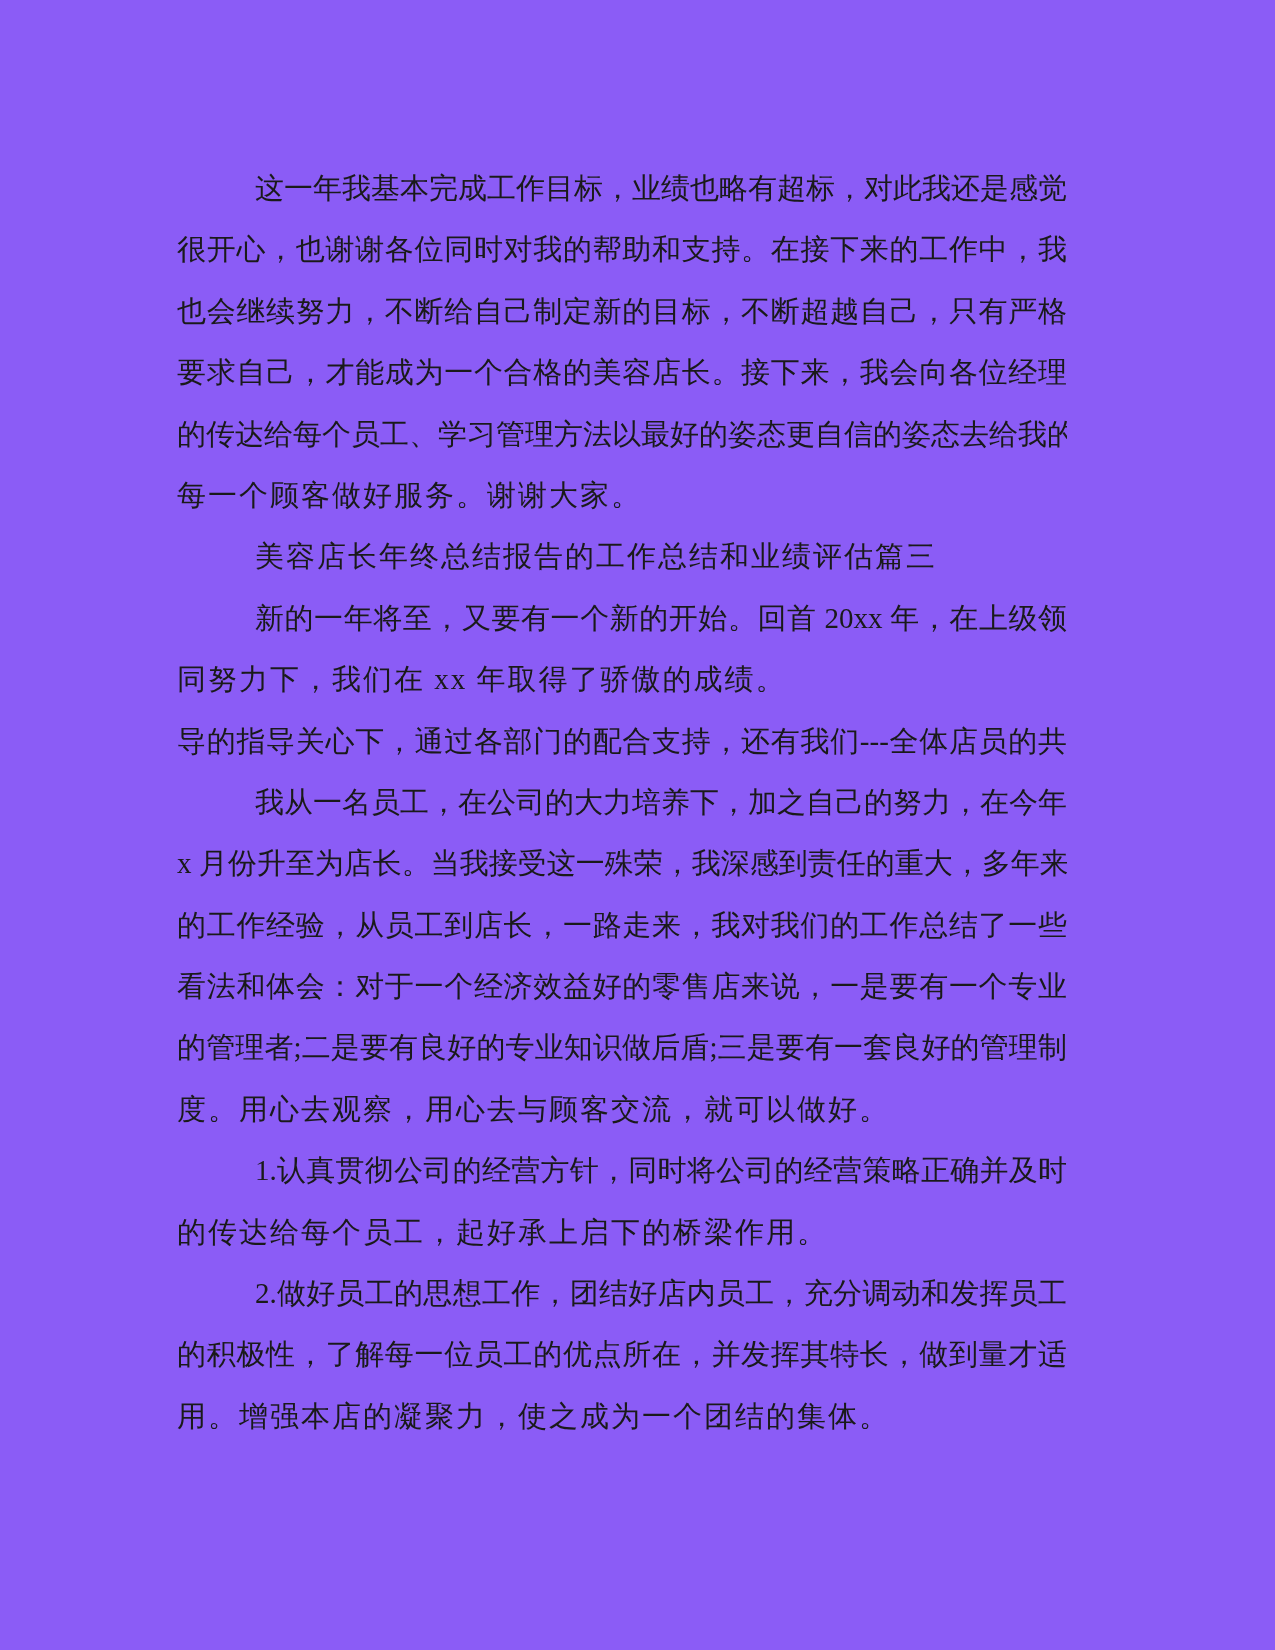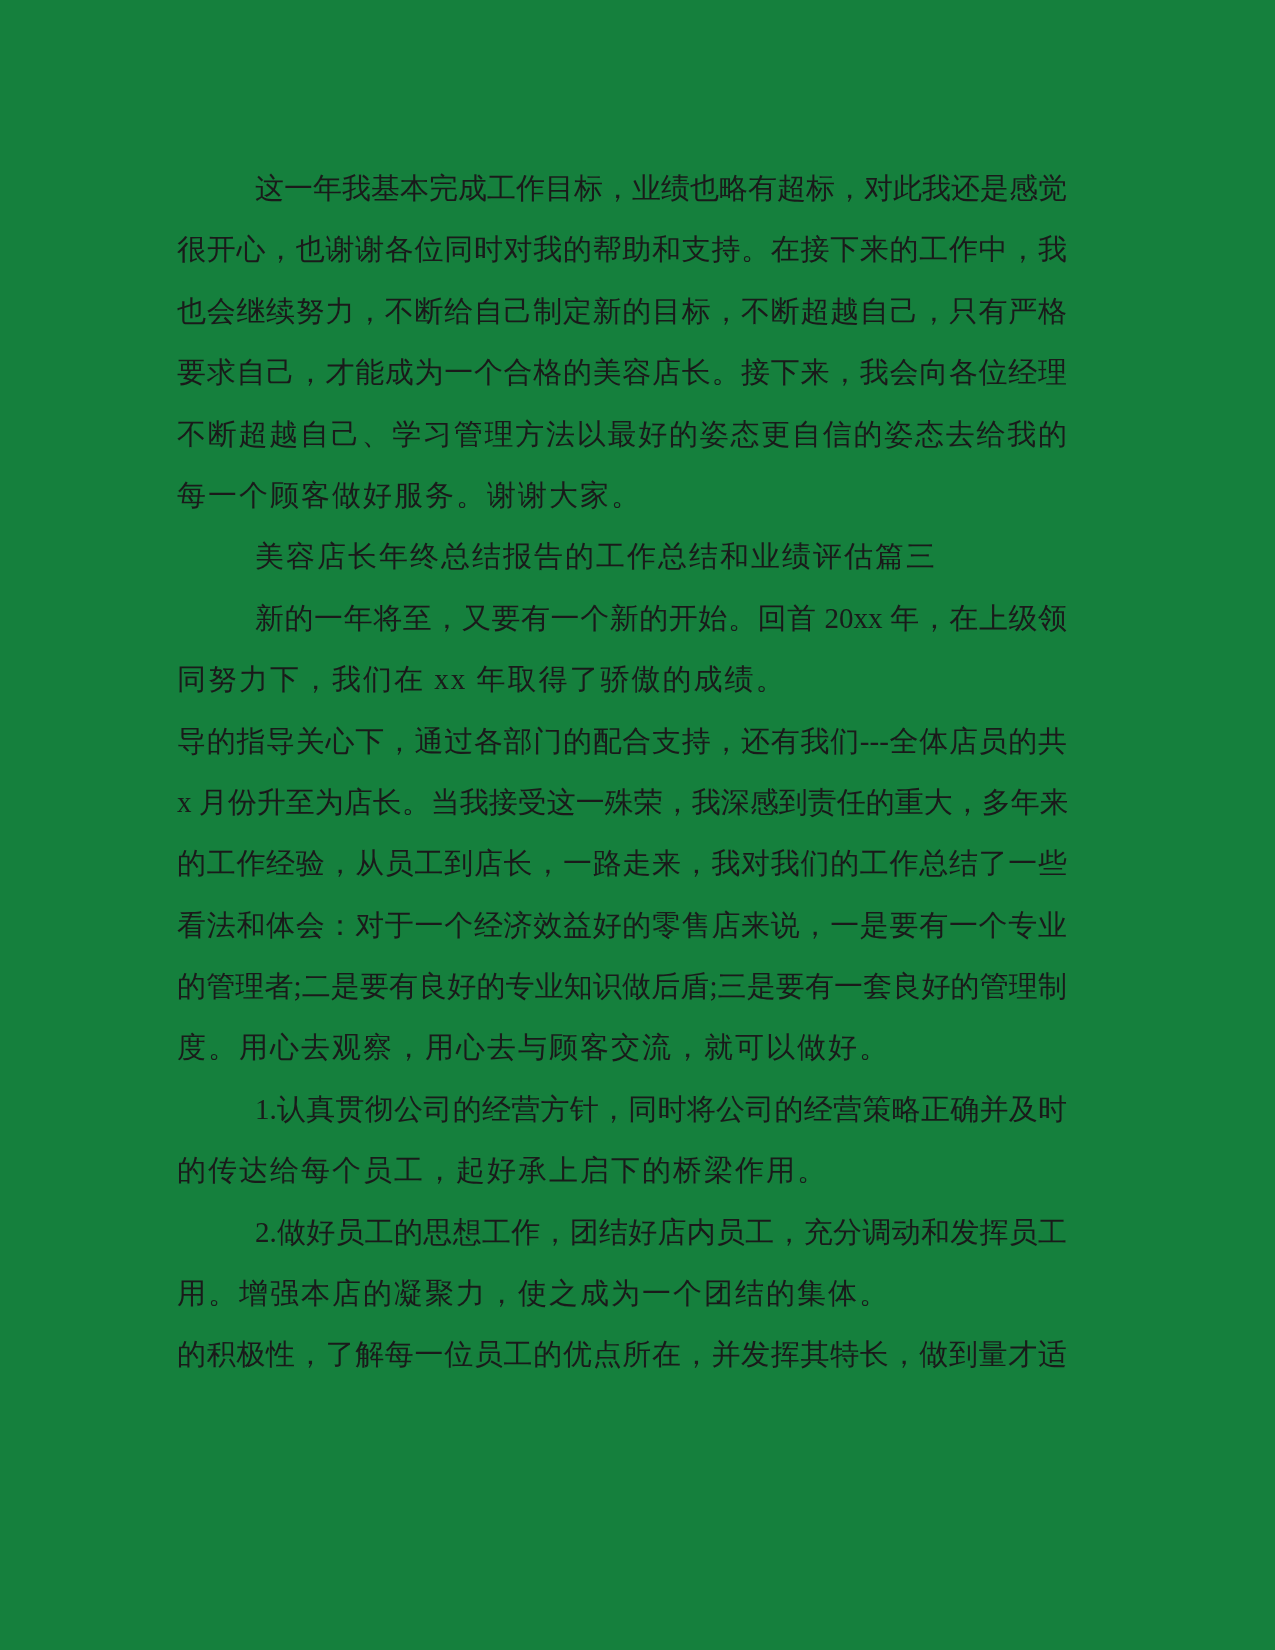--- a/index.html
+++ b/index.html
@@ -4,21 +4,21 @@
 <style>
   html, body {
     margin: 0;
     padding: 0;
     background: #ffffff;
   }
   .page {
     position: relative;
     width: 1275px;
     height: 1650px;
-    background: #15803d;
+    background: #8b5cf6;
     overflow: hidden;
   }
   .content {
     position: absolute;
     left: 177px;
     top: 158px;
     width: 890px;
     font-family: "Liberation Serif", "DejaVu Serif", serif;
     font-size: 29px;
     font-weight: normal;
@@ -49,30 +49,31 @@
 </style>
 </head>
 <body>
 
 <div class="page">
   <div class="content">
     <div class="line indent fill">这一年我基本完成工作目标，业绩也略有超标，对此我还是感觉</div>
     <div class="line fill">很开心，也谢谢各位同时对我的帮助和支持。在接下来的工作中，我</div>
     <div class="line fill">也会继续努力，不断给自己制定新的目标，不断超越自己，只有严格</div>
     <div class="line fill">要求自己，才能成为一个合格的美容店长。接下来，我会向各位经理</div>
-    <div class="line fill">不断超越自己、学习管理方法以最好的姿态更自信的姿态去给我的</div>
+    <div class="line fill">的传达给每个员工、学习管理方法以最好的姿态更自信的姿态去给我的</div>
     <div class="line last">每一个顾客做好服务。谢谢大家。</div>
     <div class="line indent last">美容店长年终总结报告的工作总结和业绩评估篇三</div>
     <div class="line indent fill">新的一年将至，又要有一个新的开始。回首 20xx 年，在上级领</div>
     <div class="line last">同努力下，我们在 xx 年取得了骄傲的成绩。</div>
     <div class="line fill">导的指导关心下，通过各部门的配合支持，还有我们---全体店员的共</div>
+    <div class="line indent fill">我从一名员工，在公司的大力培养下，加之自己的努力，在今年</div>
     <div class="line fill">x 月份升至为店长。当我接受这一殊荣，我深感到责任的重大，多年来</div>
     <div class="line fill">的工作经验，从员工到店长，一路走来，我对我们的工作总结了一些</div>
     <div class="line fill">看法和体会：对于一个经济效益好的零售店来说，一是要有一个专业</div>
     <div class="line fill">的管理者;二是要有良好的专业知识做后盾;三是要有一套良好的管理制</div>
     <div class="line last">度。用心去观察，用心去与顾客交流，就可以做好。</div>
     <div class="line indent fill">1.认真贯彻公司的经营方针，同时将公司的经营策略正确并及时</div>
     <div class="line last">的传达给每个员工，起好承上启下的桥梁作用。</div>
     <div class="line indent fill">2.做好员工的思想工作，团结好店内员工，充分调动和发挥员工</div>
+    <div class="line fill">的积极性，了解每一位员工的优点所在，并发挥其特长，做到量才适</div>
     <div class="line last">用。增强本店的凝聚力，使之成为一个团结的集体。</div>
-    <div class="line fill">的积极性，了解每一位员工的优点所在，并发挥其特长，做到量才适</div>
   </div>
 </div>
 
 </body></html>

